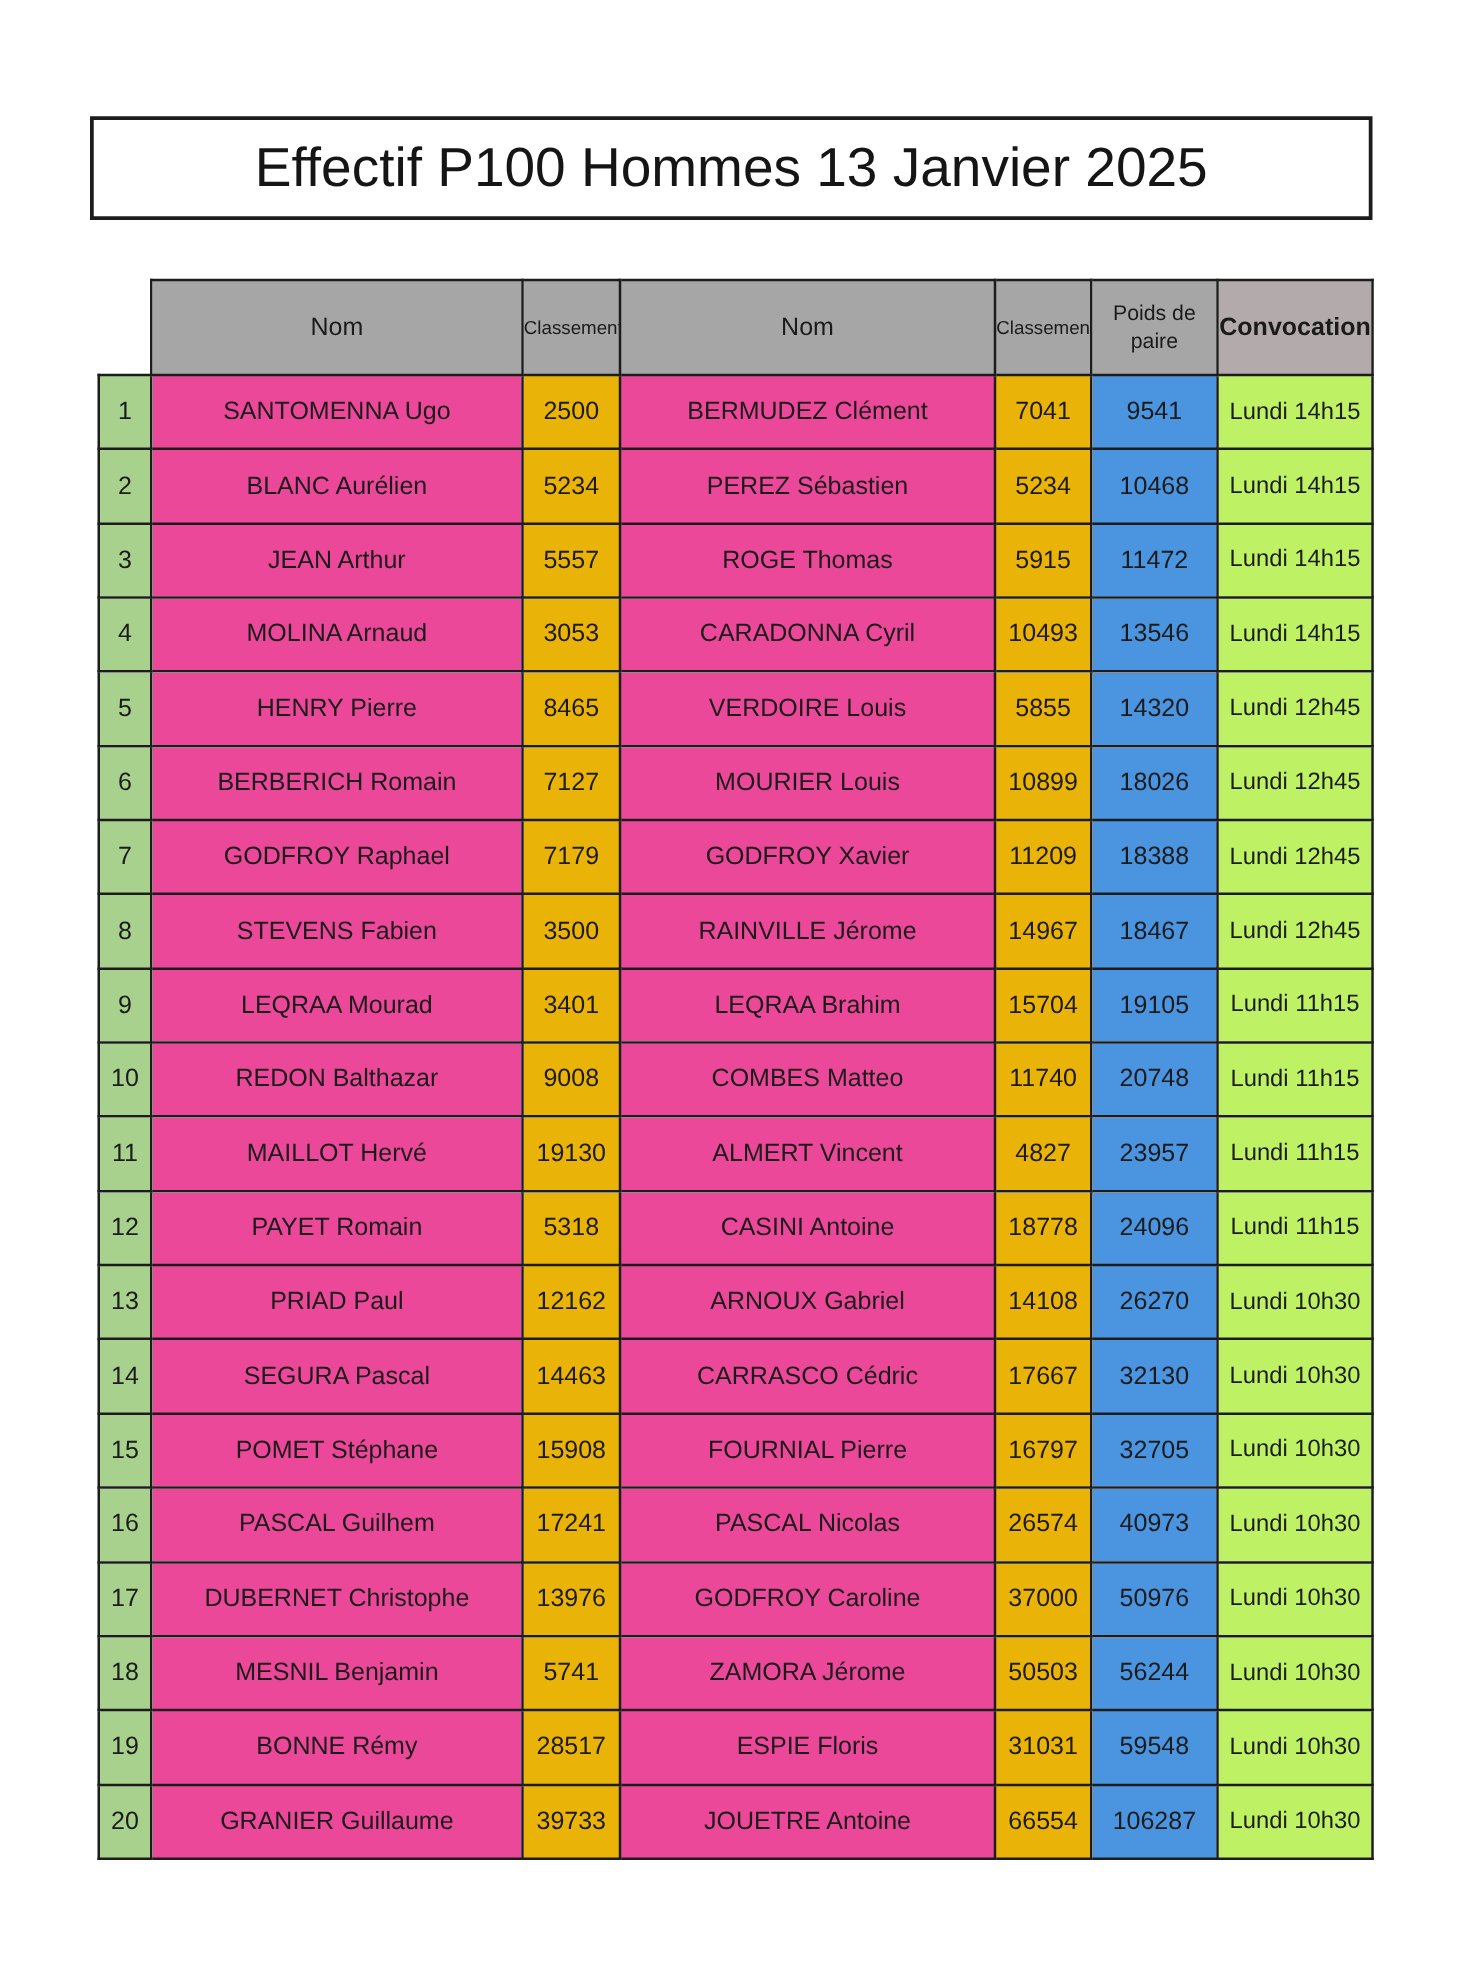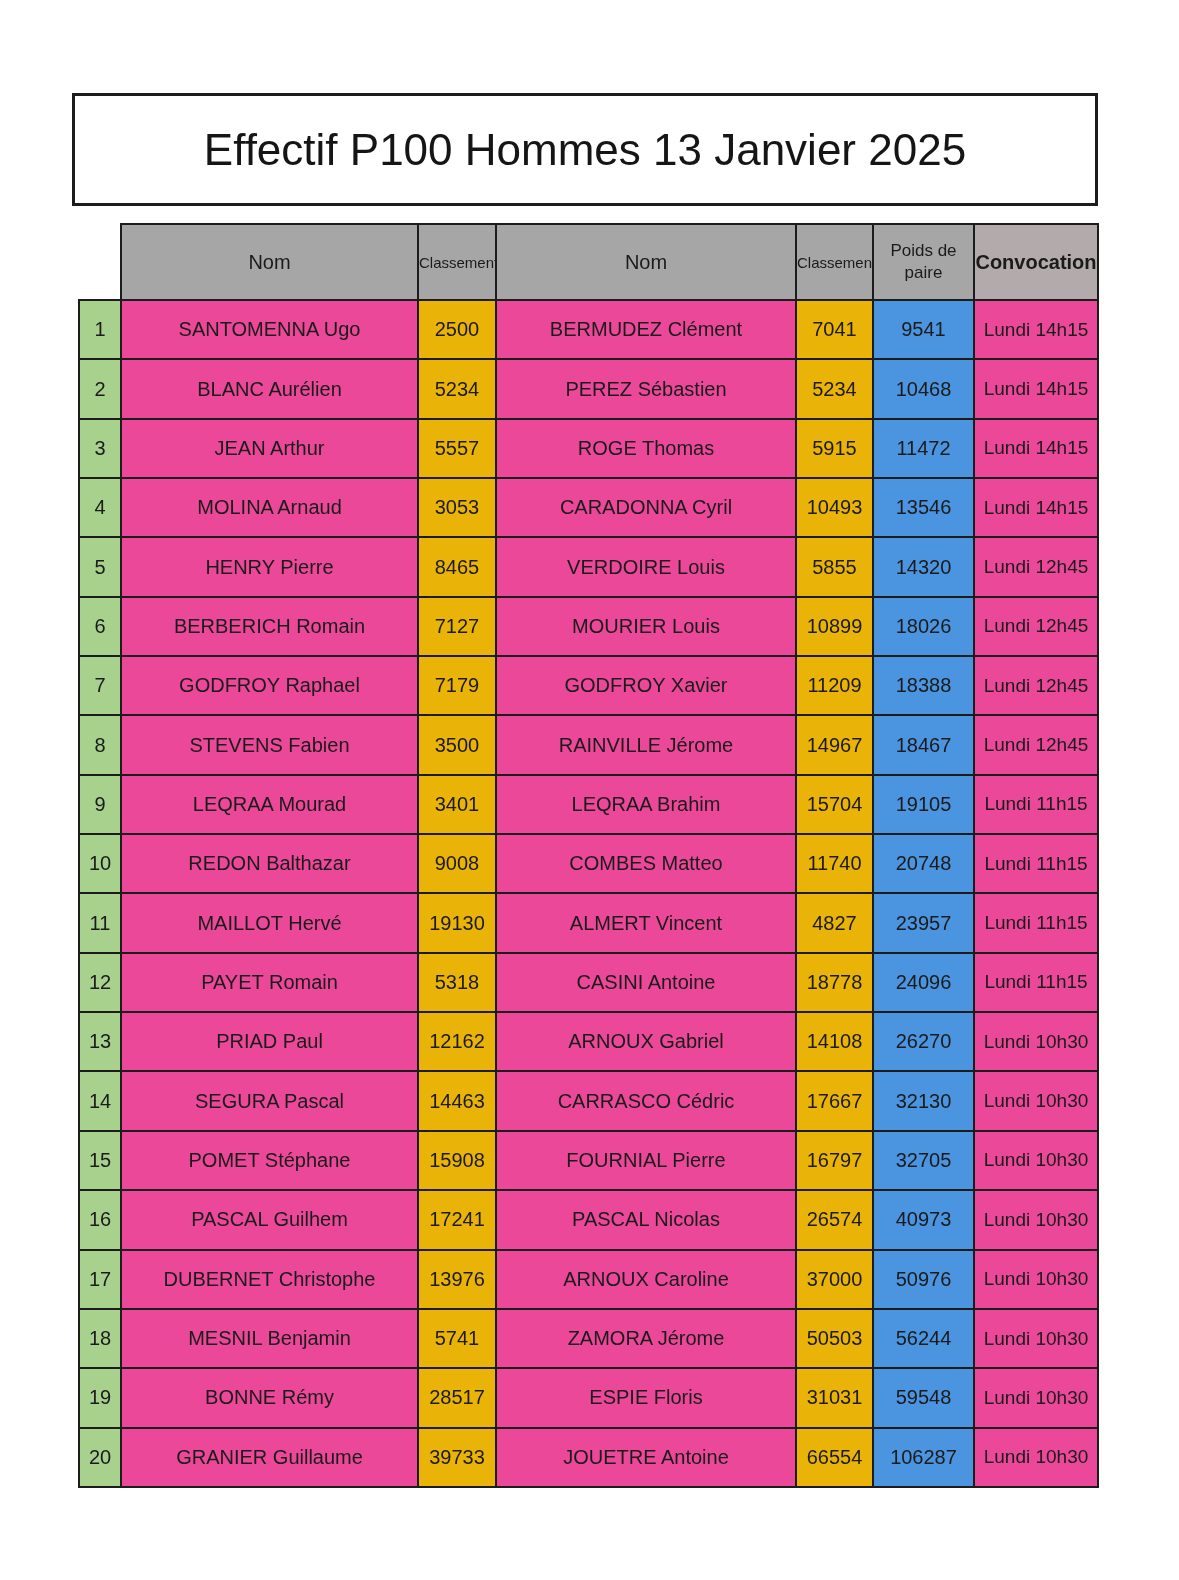--- a/index.html
+++ b/index.html
@@ -6,21 +6,21 @@
   html, body { background: #ffffff; }
   body {
     width: 1179px; height: 1580px;
     position: relative;
     font-family: "Liberation Sans", sans-serif;
     color: #1b1b1b;
   }
   .title-box {
     position: absolute;
     left: 72px; top: 93px;
-    width: 1026px; height: 113px;
+    width: 1026px; height: 83px;
     border: 3px solid #1c1c1c;
     display: flex; align-items: center; justify-content: center;
     background: #ffffff;
   }
   .title-text {
     font-size: 44px;
     font-weight: 400;
     white-space: nowrap;
     color: #151515;
   }
@@ -42,21 +42,21 @@
   .roster tbody tr { height: 59.35px; }
   th.h   { background: #a6a6a6; font-weight: 400; font-size: 20px; }
   th.h-small { font-size: 15px; }
   th.h-poids { font-size: 17px; line-height: 1.3; padding: 0 8px; }
   th.h-conv  { background: #b3abab; font-size: 20px; margin-top: 36px; }
   th.corner  { border: none; background: transparent; }
   td.num   { background: #a9d18e; font-size: 20px; }
   td.nom   { background: #ec4899; font-size: 20px; }
   td.cls   { background: #eab308; font-size: 20px; }
   td.poids { background: #4a94e0; font-size: 20px; }
-  td.conv  { background: #ec4899; font-size: 19px; }
+  td.conv  { background: #bef264; font-size: 19px; }
 </style>
 </head>
 <body>
 
 <div class="title-box">
   <div class="title-text">Effectif P100 Hommes 13 Janvier 2025</div>
 </div>
 
 <table class="roster">
   <colgroup>
@@ -237,21 +237,21 @@
     <td class="nom">PASCAL Nicolas</td>
     <td class="cls">26574</td>
     <td class="poids">40973</td>
     <td class="conv">Lundi 10h30</td>
   </tr>
 
   <tr>
     <td class="num">17</td>
     <td class="nom">DUBERNET Christophe</td>
     <td class="cls">13976</td>
-    <td class="nom">ARNOUX Caroline</td>
+    <td class="nom">GODFROY Caroline</td>
     <td class="cls">37000</td>
     <td class="poids">50976</td>
     <td class="conv">Lundi 10h30</td>
   </tr>
 
   <tr>
     <td class="num">18</td>
     <td class="nom">MESNIL Benjamin</td>
     <td class="cls">5741</td>
     <td class="nom">ZAMORA Jérome</td>

